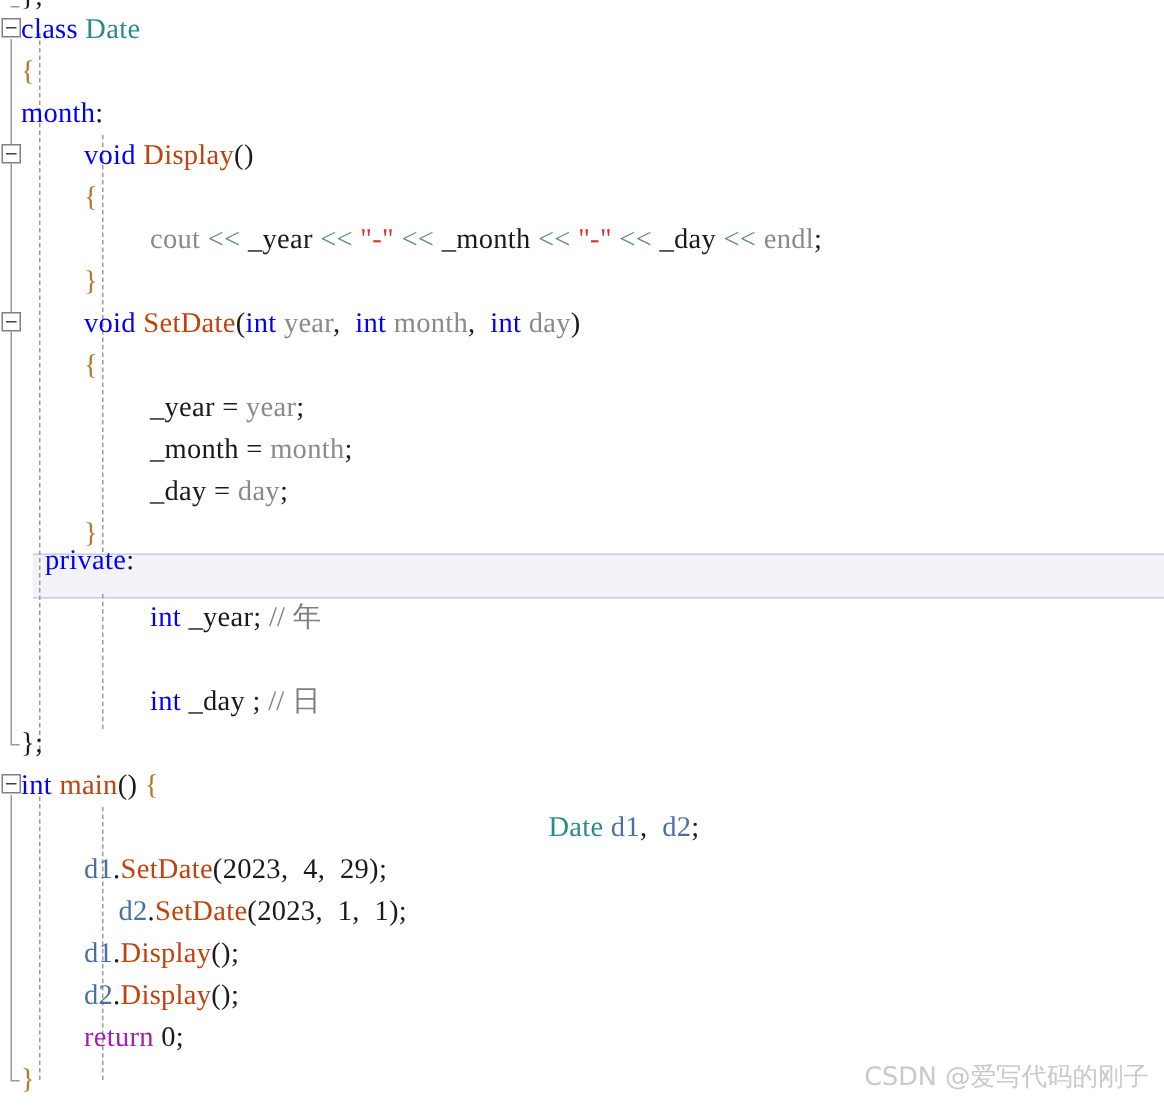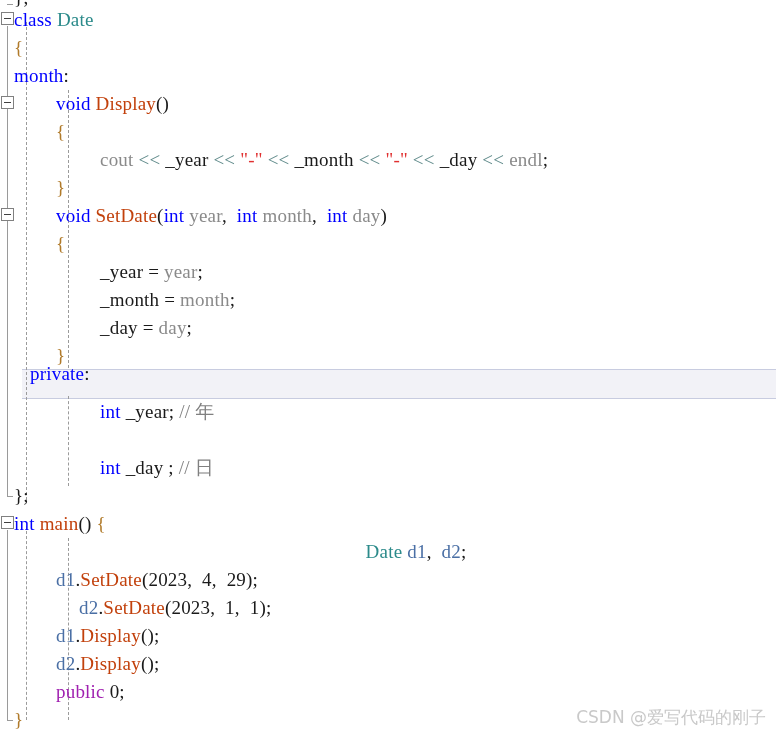--- a/index.html
+++ b/index.html
@@ -180,19 +180,19 @@
       <div class="line" style="top: 360px; padding-left: 16px;"><span class="ind" style="width: 14px;"></span><span class="t-kw">private</span><span class="t-plain">:</span></div>
       <div class="line" style="top: 398px;"><span class="ind" style="width: 100px;"></span><span class="t-kw">int</span><span class="t-plain"> </span><span class="t-plain">_year</span><span class="t-plain">; </span><span class="t-cmt">// 年</span></div>
       <div class="line" style="top: 454px;"><span class="ind" style="width: 100px;"></span><span class="t-kw">int</span><span class="t-plain"> </span><span class="t-plain">_day</span><span class="t-plain"> ; </span><span class="t-cmt">// 日</span></div>
       <div class="line" style="top: 482px;"><span class="ind" style="width: 14px;"></span><span class="t-plain">};</span></div>
       <div class="line" style="top: 510px;"><span class="ind" style="width: 14px;"></span><span class="t-kw">int</span><span class="t-plain"> </span><span class="t-fn">main</span><span class="t-plain">() </span><span class="t-brace">{</span></div>
       <div class="line" style="top: 538px; text-align: center;"><span class="ind" style="width: 56px;"></span><span class="t-type">Date</span><span class="t-plain"> </span><span class="t-var">d1</span><span class="t-plain">,  </span><span class="t-var">d2</span><span class="t-plain">;</span></div>
       <div class="line" style="top: 566px;"><span class="ind" style="width: 56px;"></span><span class="t-var">d1</span><span class="t-plain">.</span><span class="t-fn">SetDate</span><span class="t-plain">(</span><span class="t-num">2023</span><span class="t-plain">,  </span><span class="t-num">4</span><span class="t-plain">,  </span><span class="t-num">29</span><span class="t-plain">);</span></div>
       <div class="line" style="top: 594px; padding-left: 23px;"><span class="ind" style="width: 56px;"></span><span class="t-var">d2</span><span class="t-plain">.</span><span class="t-fn">SetDate</span><span class="t-plain">(</span><span class="t-num">2023</span><span class="t-plain">,  </span><span class="t-num">1</span><span class="t-plain">,  </span><span class="t-num">1</span><span class="t-plain">);</span></div>
       <div class="line" style="top: 622px;"><span class="ind" style="width: 56px;"></span><span class="t-var">d1</span><span class="t-plain">.</span><span class="t-fn">Display</span><span class="t-plain">();</span></div>
       <div class="line" style="top: 650px;"><span class="ind" style="width: 56px;"></span><span class="t-var">d2</span><span class="t-plain">.</span><span class="t-fn">Display</span><span class="t-plain">();</span></div>
-      <div class="line" style="top: 678px;"><span class="ind" style="width: 56px;"></span><span class="t-ctrl">public</span><span class="t-plain"> </span><span class="t-num">0</span><span class="t-plain">;</span></div>
+      <div class="line" style="top: 678px;"><span class="ind" style="width: 56px;"></span><span class="t-ctrl">return</span><span class="t-plain"> </span><span class="t-num">0</span><span class="t-plain">;</span></div>
       <div class="line" style="top: 706px;"><span class="ind" style="width: 14px;"></span><span class="t-brace">}</span></div>
     </div>
 
   <div class="watermark">CSDN @爱写代码的刚子</div>
 
 </div>
 
 </body></html>

